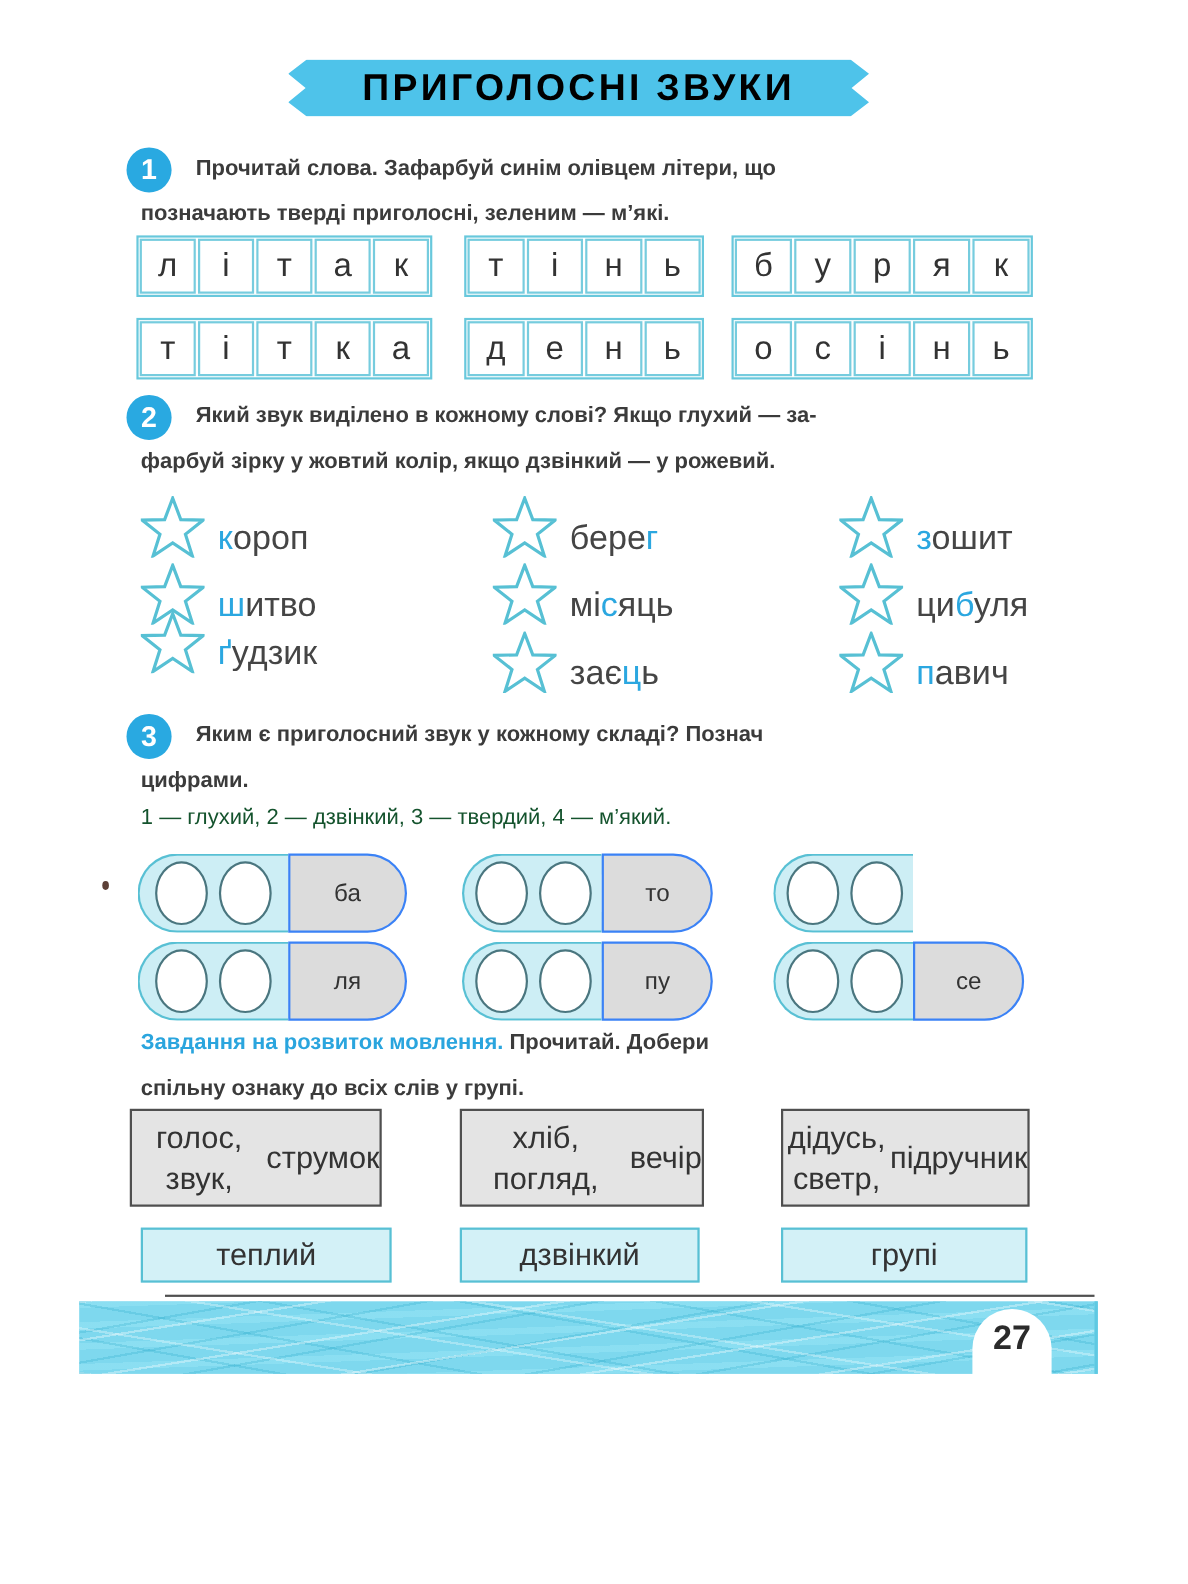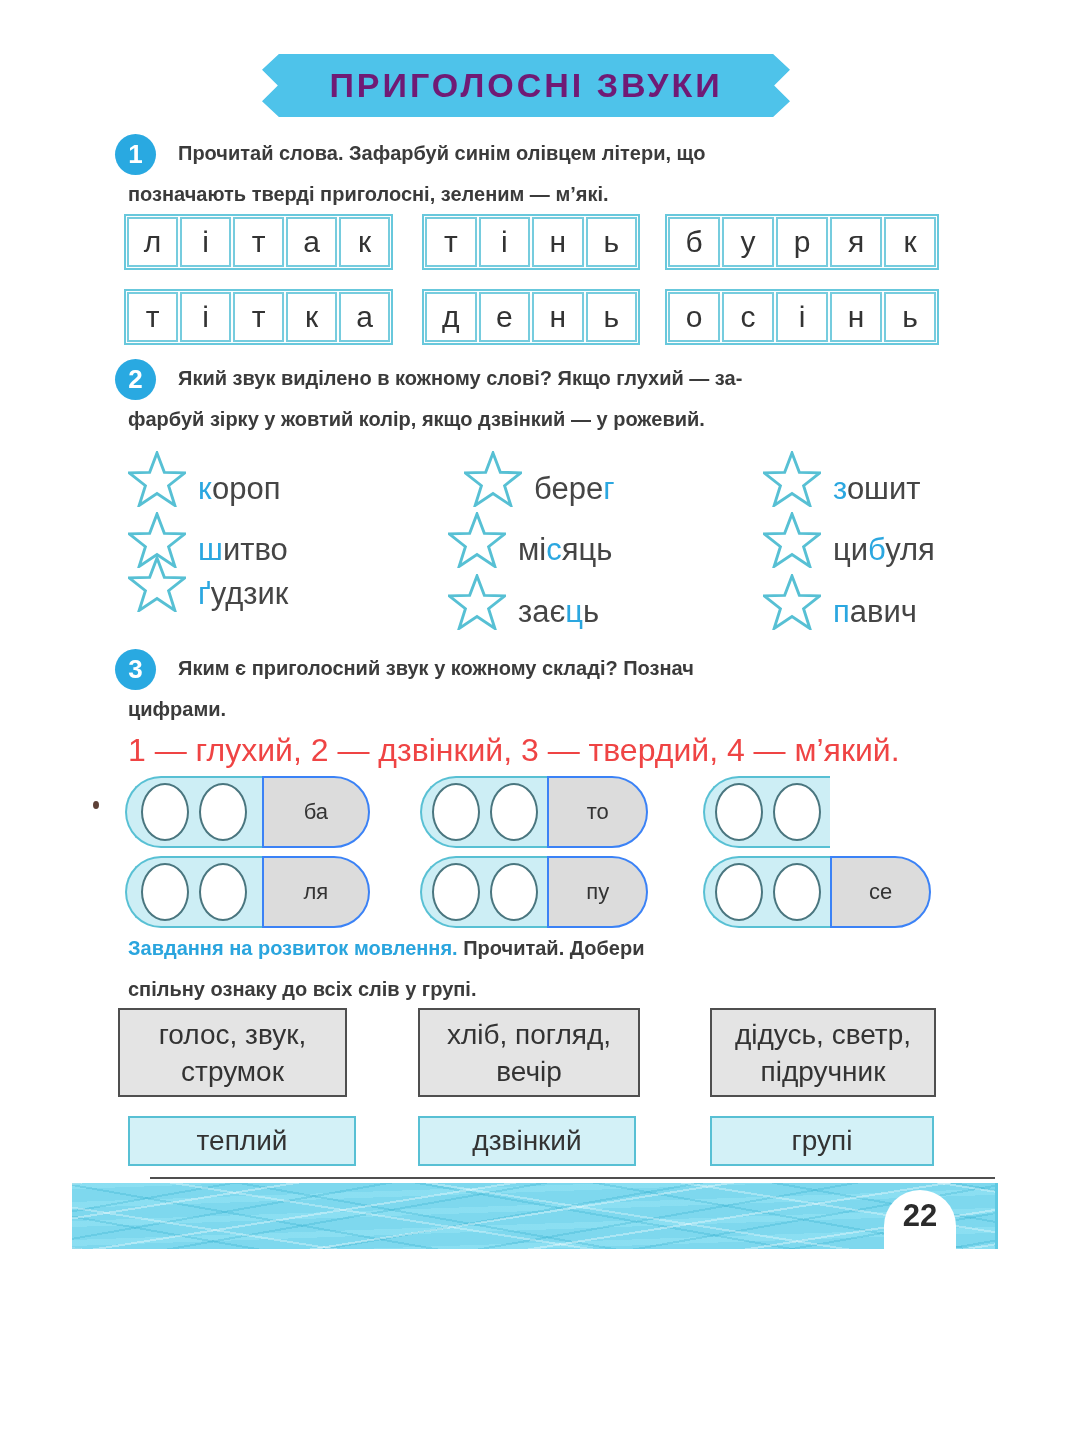--- a/index.html
+++ b/index.html
@@ -1,33 +1,33 @@
 <!DOCTYPE html>
 <html><head>
 <meta charset="utf-8">
 <style>
   html,body{margin:0;padding:0}
   body{width:1080px;height:1440px;background:#ffffff;position:relative;
        font-family:"Liberation Sans",sans-serif;color:#3b3b3b;overflow:hidden}
   .abs{position:absolute}
 
   
-  .banner{left:262px;top:54px;width:528px;height:63px;background:#4ec3ea;
+  .banner{left:262px;top:54px;width:528px;height:52px;background:#4ec3ea;
     clip-path:polygon(3.2% 0,96.8% 0,100% 25%,97% 50%,100% 75%,96.8% 100%,3.2% 100%,0 75%,3% 50%,0 25%);
     display:flex;align-items:center;justify-content:center;
-    color:#701a75;font-weight:bold;font-size:34px;letter-spacing:3px}
+    color:#000000;font-weight:bold;font-size:34px;letter-spacing:3px}
 
   
   .badge{width:41px;height:41px;border-radius:50%;background:#29a9e1;color:#fff;
     font-weight:bold;font-size:26px;display:flex;align-items:center;justify-content:center}
 
   
   .h{width:845px;font-size:20px;font-weight:bold;line-height:41px;color:#3b3b3b}
   .h .ind{padding-left:50px}
-  .legend{font-size:32px;font-weight:normal;color:#ef4444}
+  .legend{font-size:20px;font-weight:normal;color:#14532d}
 
   
   .lgroup{position:absolute;display:flex;border:2px solid #68c8dc;background:#fdfefe;height:52px}
   .lcell{flex:1;border:2px solid #76ccde;margin:1px;display:flex;align-items:center;
     justify-content:center;font-size:30px;color:#333;background:#fff}
 
   
   .star-item{position:absolute;display:flex;align-items:flex-end;gap:12px;height:60px}
   .star-item svg{flex:0 0 auto}
   .sword{font-size:31px;color:#454545}
@@ -38,21 +38,21 @@
   .pill-l{width:55%;background:#cdeef5;border:2px solid #58c0d4;border-right:none;
     border-radius:37px 0 0 37px;display:flex;align-items:center;justify-content:center;gap:10px}
   .pill-r{flex:1;background:#dcdcdc;border:2px solid #3b82f6;
     border-radius:0 37px 37px 0;display:flex;align-items:center;justify-content:center;
     font-size:22px;color:#333}
   .hole{width:44px;height:54px;border-radius:50%;background:#fff;border:2px solid #4a767f}
 
   
   .sp-title{color:#2aa5de}
   .wgroup{position:absolute;height:85px;background:#e4e4e4;border:2px solid #4f4f4f;
-    display:flex;flex-direction:column;align-items:center;justify-content:center;
+    display:flex;flex-direction:row;align-items:center;justify-content:center;
     font-size:28px;color:#333;line-height:37px;text-align:center}
   .abox{position:absolute;height:46px;background:#d3f1f7;border:2px solid #58c0d4;
     display:flex;align-items:center;justify-content:center;font-size:28px;color:#333}
 
   
   .rule{left:150px;top:1177px;width:845px;height:2px;background:#4f4f4f}
   .band{left:72px;top:1183px;width:923px;height:66px;background-color:#7ed8ee;
     border-right:3px solid #5fc9e2;
     background-image:
       repeating-linear-gradient(171deg, rgba(255,255,255,.35) 0 2px, transparent 2px 34px),
@@ -126,21 +126,21 @@
   <div class="ind">Який звук виділено в кожному слові? Якщо глухий — за-</div>
   <div>фарбуй зірку у жовтий колір, якщо дзвінкий — у рожевий.</div>
 </div>
 
 <div class="star-item" style="left:128px;top:447px">
   <svg width="58" height="56" viewBox="0 0 60 58">
       <polygon points="30,2 37.6,22.1 58.8,22.6 42,35.9 48.5,56.4 30,44 11.5,56.4 18,35.9 1.2,22.6 22.4,22.1" fill="none" stroke="#57c0d4" stroke-width="3" stroke-linejoin="miter"></polygon>
     </svg>
   <span class="sword"><span class="hl">к</span><span>ороп</span></span>
 </div>
-<div class="star-item" style="left:464px;top:447px">
+<div class="star-item" style="left:448px;top:447px">
   <svg width="58" height="56" viewBox="0 0 60 58">
       <polygon points="30,2 37.6,22.1 58.8,22.6 42,35.9 48.5,56.4 30,44 11.5,56.4 18,35.9 1.2,22.6 22.4,22.1" fill="none" stroke="#57c0d4" stroke-width="3"></polygon>
     </svg>
   <span class="sword"><span>бере</span><span class="hl">г</span></span>
 </div>
 <div class="star-item" style="left:763px;top:447px">
   <svg width="58" height="56" viewBox="0 0 60 58">
       <polygon points="30,2 37.6,22.1 58.8,22.6 42,35.9 48.5,56.4 30,44 11.5,56.4 18,35.9 1.2,22.6 22.4,22.1" fill="none" stroke="#57c0d4" stroke-width="3"></polygon>
     </svg>
   <span class="sword"><span class="hl">з</span><span>ошит</span></span>
@@ -254,14 +254,14 @@
   <div>підручник</div>
 </div>
 
 <div class="abox" style="left:128px;top:1116px;width:224px">теплий</div>
 <div class="abox" style="left:418px;top:1116px;width:214px">дзвінкий</div>
 <div class="abox" style="left:710px;top:1116px;width:220px">групі</div>
 
 <div class="abs rule"></div>
 <div class="abs band"></div>
 <div class="abs ptab">
-  <span>22</span>
+  <span>27</span>
 </div>
 
 </body></html>

